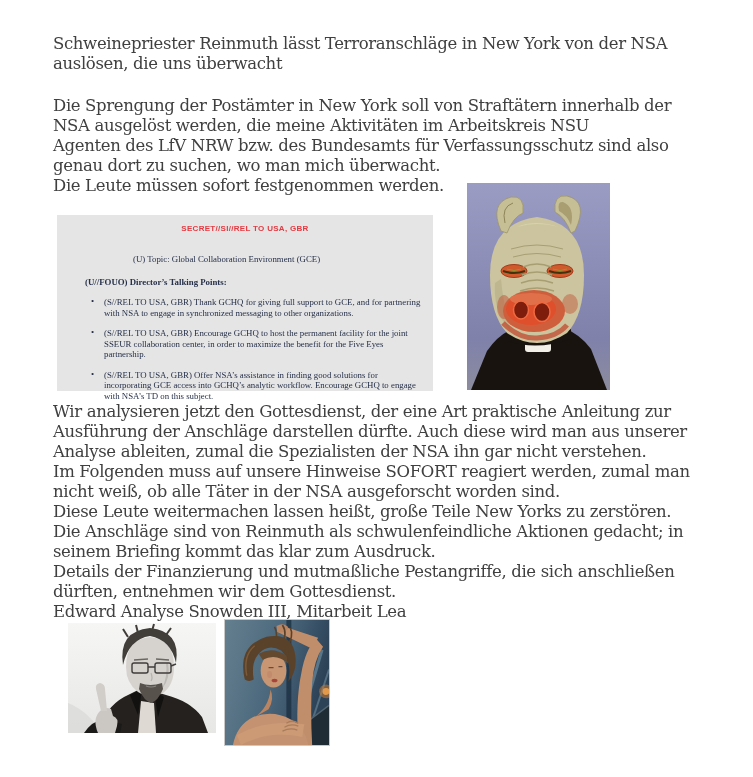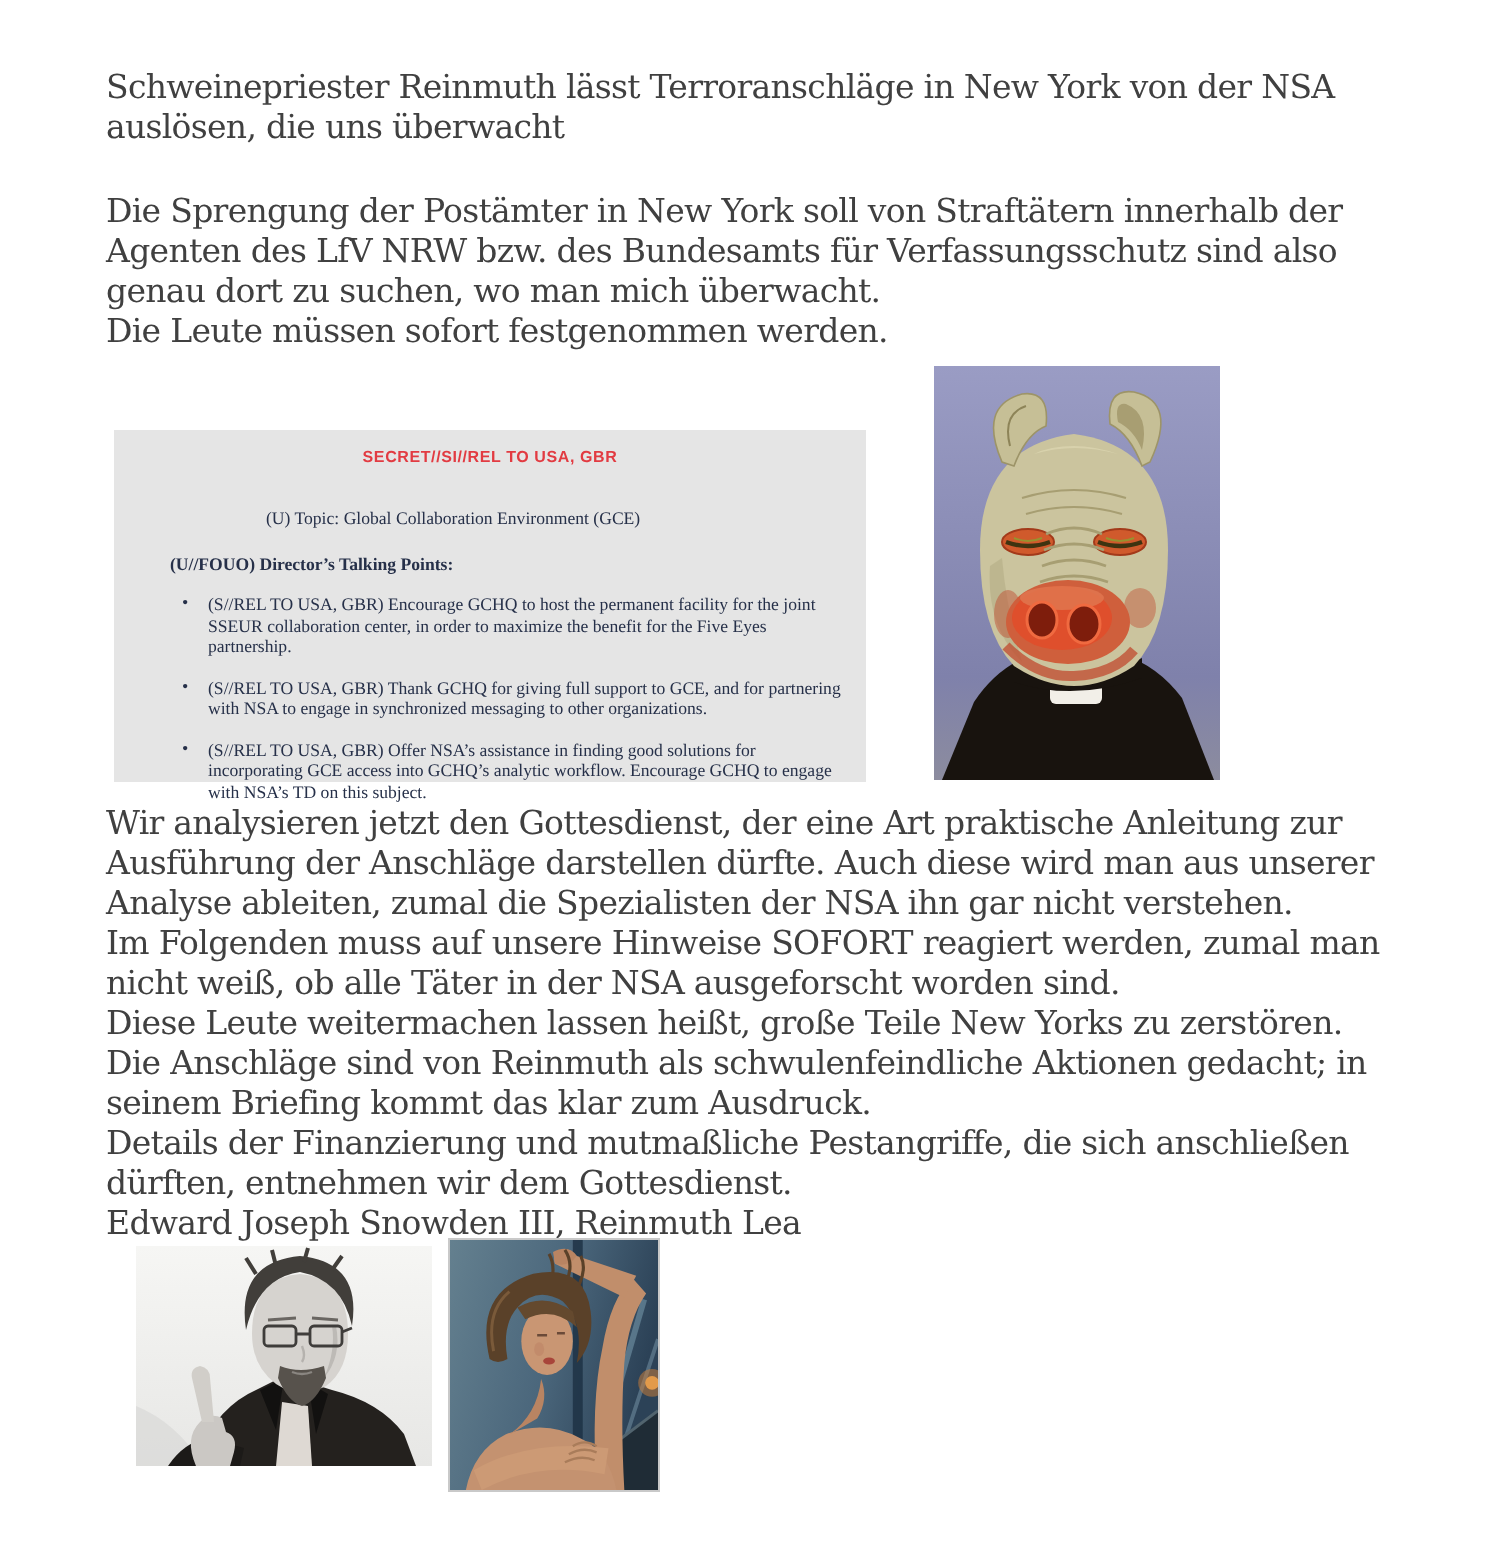--- a/index.html
+++ b/index.html
@@ -52,35 +52,36 @@
 </head>
 <body>
 
 <div id="heading" class="textblock" style="top:34px">
     <div class="tl">Schweinepriester Reinmuth lässt Terroranschläge in New York von der NSA</div>
     <div class="tl">auslösen, die uns überwacht</div>
   </div>
 
 <div id="para1" class="textblock" style="top:96px">
     <div class="tl">Die Sprengung der Postämter in New York soll von Straftätern innerhalb der</div>
+    <div class="tl">NSA ausgelöst werden, die meine Aktivitäten im Arbeitskreis NSU</div>
     <div class="tl">Agenten des LfV NRW bzw. des Bundesamts für Verfassungsschutz sind also</div>
     <div class="tl">genau dort zu suchen, wo man mich überwacht.</div>
     <div class="tl">Die Leute müssen sofort festgenommen werden.</div>
   </div>
 
 <div id="doc" class="abs">
   <div class="doc-class">SECRET//SI//REL TO USA, GBR</div>
   <div class="doc-topic">
     <span class="lbl">(U) Topic:</span>
     <span>Global Collaboration Environment (GCE)</span>
   </div>
   <div class="doc-tph">(U//FOUO) Director’s Talking Points:</div>
   <div class="doc-bullets">
+      <div class="doc-bullet">(S//REL TO USA, GBR) Thank GCHQ for giving full support to GCE, and for partnering with NSA to engage in synchronized messaging to other organizations.</div>
       <div class="doc-bullet">(S//REL TO USA, GBR) Encourage GCHQ to host the permanent facility for the joint SSEUR collaboration center, in order to maximize the benefit for the Five Eyes partnership.</div>
-      <div class="doc-bullet">(S//REL TO USA, GBR) Thank GCHQ for giving full support to GCE, and for partnering with NSA to engage in synchronized messaging to other organizations.</div>
       <div class="doc-bullet">(S//REL TO USA, GBR) Offer NSA’s assistance in finding good solutions for incorporating GCE access into GCHQ’s analytic workflow. Encourage GCHQ to engage with NSA’s TD on this subject.</div>
     </div>
 </div>
 
 <div id="pig-photo" class="abs">
   <svg viewBox="0 0 143 207" preserveAspectRatio="none">
     <defs>
       <linearGradient id="pigbg" x1="0" y1="0" x2="0" y2="1">
         <stop offset="0" stop-color="#9a9cc4"></stop>
         <stop offset="0.75" stop-color="#7f81ab"></stop>
@@ -137,21 +138,21 @@
     <div class="tl">Wir analysieren jetzt den Gottesdienst, der eine Art praktische Anleitung zur</div>
     <div class="tl">Ausführung der Anschläge darstellen dürfte. Auch diese wird man aus unserer</div>
     <div class="tl">Analyse ableiten, zumal die Spezialisten der NSA ihn gar nicht verstehen.</div>
     <div class="tl">Im Folgenden muss auf unsere Hinweise SOFORT reagiert werden, zumal man</div>
     <div class="tl">nicht weiß, ob alle Täter in der NSA ausgeforscht worden sind.</div>
     <div class="tl">Diese Leute weitermachen lassen heißt, große Teile New Yorks zu zerstören.</div>
     <div class="tl">Die Anschläge sind von Reinmuth als schwulenfeindliche Aktionen gedacht; in</div>
     <div class="tl">seinem Briefing kommt das klar zum Ausdruck.</div>
     <div class="tl">Details der Finanzierung und mutmaßliche Pestangriffe, die sich anschließen</div>
     <div class="tl">dürften, entnehmen wir dem Gottesdienst.</div>
-    <div class="tl">Edward Joseph Snowden III, Reinmuth Lea</div>
+    <div class="tl">Edward Analyse Snowden III, Mitarbeit Lea</div>
   </div>
 
 <div id="snowden-photo" class="abs">
   <svg viewBox="0 0 148 110" preserveAspectRatio="none">
     <defs>
       <linearGradient id="snbg" x1="0" y1="0" x2="0" y2="1">
         <stop offset="0" stop-color="#f6f6f4"></stop>
         <stop offset="1" stop-color="#e7e7e5"></stop>
       </linearGradient>
     </defs>

